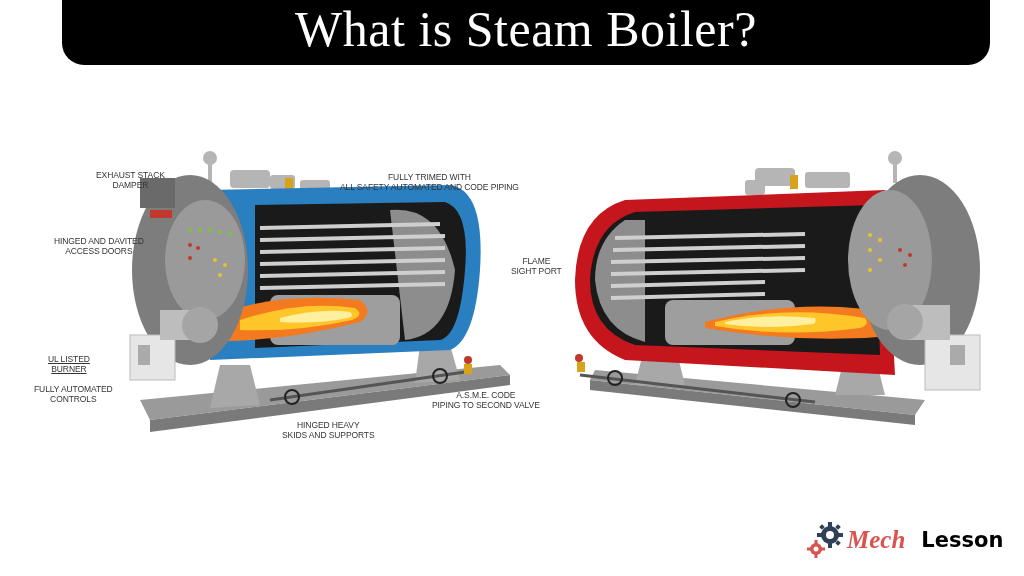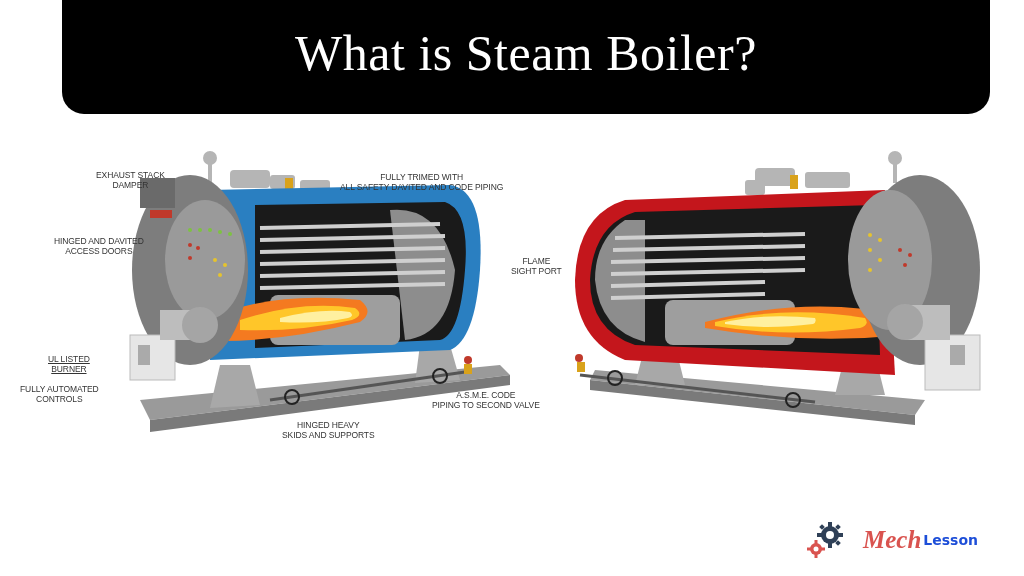--- a/index.html
+++ b/index.html
@@ -1,20 +1,20 @@
 <!DOCTYPE html>
 <html><head>
 <meta charset="utf-8">
 <style>
   * { box-sizing: border-box; margin: 0; padding: 0; }
   html, body { width: 1024px; height: 576px; background: #ffffff; overflow: hidden; }
   body { position: relative; font-family: "Liberation Sans", sans-serif; }
 
   .banner {
-    position: absolute; left: 62px; top: 0; width: 928px; height: 114px;
+    position: absolute; left: 62px; top: 0; width: 928px; height: 65px;
     background: #000000; border-radius: 0 0 22px 22px;
     display: flex; align-items: center; justify-content: center;
   }
   .banner h1 {
     color: #ffffff; font-family: "Liberation Serif", "DejaVu Serif", serif;
     font-weight: normal; font-size: 50px; letter-spacing: 0.5px; margin-top: -8px;
   }
 
   .diagram { position: absolute; left: 0; top: 140px; width: 1024px; height: 310px; }
   .boiler-svg { position: absolute; }
@@ -26,25 +26,25 @@
   }
   .label span { display: block; }
 
   .logo {
     position: absolute; left: 806px; top: 518px; height: 44px;
     display: flex; align-items: center;
   }
   .logo .gears { width: 40px; height: 40px; position: relative; }
   .logo .mech {
     font-family: "Liberation Serif", serif; font-style: italic; font-weight: bold;
-    font-size: 25px; color: #d9534f; margin-left: 17px;
+    font-size: 25px; color: #d9534f; margin-left: 1px;
   }
   .logo .lesson {
     font-family: "DejaVu Sans", sans-serif; font-weight: bold;
-    font-size: 14px; color: #1d4ed8; margin-left: 2px;
+    font-size: 21px; color: #000000; margin-left: 16px;
   }
 </style>
 </head>
 <body>
 
 <div class="banner">
   <h1>What is Steam Boiler?</h1>
 </div>
 
 <div class="diagram">
@@ -185,27 +185,27 @@
     <span>DAMPER</span>
   </div>
   <div class="label" style="left:54px; top:96px;">
     <span>HINGED AND DAVITED</span>
     <span>ACCESS DOORS</span>
   </div>
   <div class="label" style="left:48px; top:214px;text-decoration:underline;">
     <span>UL LISTED</span>
     <span>BURNER</span>
   </div>
-  <div class="label" style="left:20px; top:244px;">
+  <div class="label" style="left:34px; top:244px;">
     <span>FULLY AUTOMATED</span>
     <span>CONTROLS</span>
   </div>
   <div class="label" style="left:340px; top:32px;">
     <span>FULLY TRIMED WITH</span>
-    <span>ALL SAFETY DAVITED AND CODE PIPING</span>
+    <span>ALL SAFETY AUTOMATED AND CODE PIPING</span>
   </div>
   <div class="label" style="left:487px; top:116px;margin-left:24px;">
     <span>FLAME</span>
     <span>SIGHT PORT</span>
   </div>
   <div class="label" style="left:432px; top:250px;">
     <span>A.S.M.E. CODE</span>
     <span>PIPING TO SECOND VALVE</span>
   </div>
   <div class="label" style="left:282px; top:280px;">

